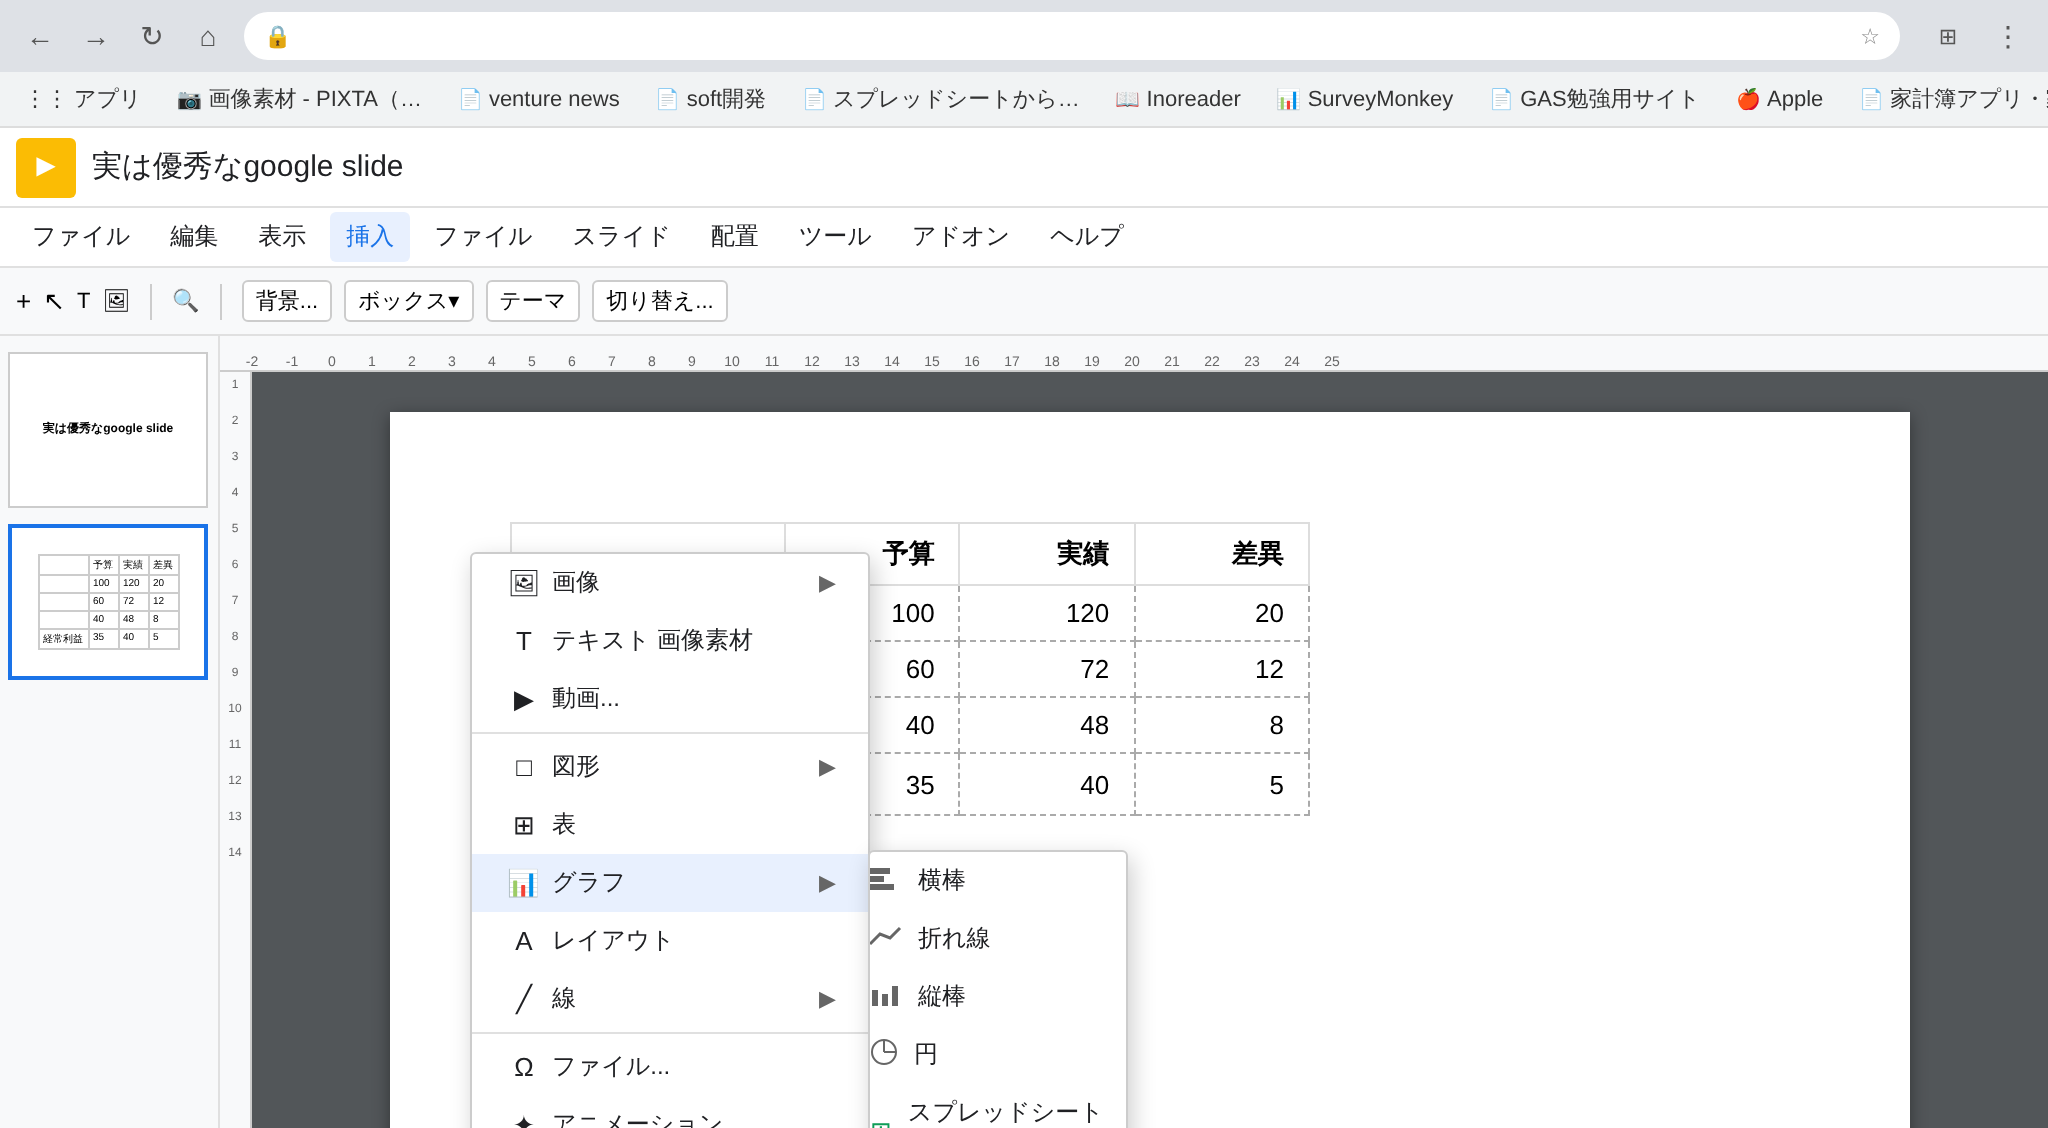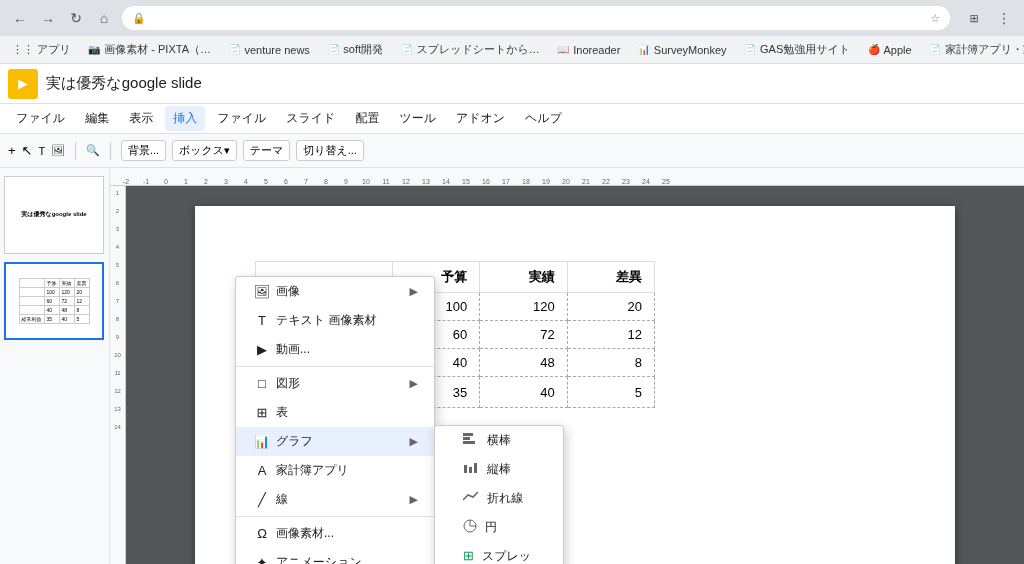--- a/index.html
+++ b/index.html
@@ -248,21 +248,22 @@
       top: -2px;
       background: white;
       border: 1px solid #ccc;
       box-shadow: 2px 4px 12px rgba(0,0,0,0.2);
       border-radius: 3px;
       min-width: 130px;
       z-index: 300;
     }
     .submenu-item {
       display: flex;
-      padding: 6px 28px;
+      align-items: center;
+      padding: 6px 0;
       font-size: 12px;
       color: #202124;
       cursor: pointer;
       gap: 8px;
     }
 
     
     .insert-menu {
       top: 108px;
       left: 125px;
@@ -583,64 +584,64 @@
                   <rect x="0" y="1" width="10" height="3" fill="#666"></rect>
                   <rect x="0" y="5" width="7" height="3" fill="#666"></rect>
                   <rect x="0" y="9" width="12" height="3" fill="#666"></rect>
                 </svg>
             </span>
             <span>横棒</span>
           </div>
           <div class="submenu-item">
             <span style="font-size:13px;">
               <svg width="16" height="12" viewBox="0 0 16 12">
+                  <polyline points="0,10 5,5 10,7 15,2" stroke="#666" stroke-width="1.5" fill="none"></polyline>
+                </svg>
+            </span>
+            <span>折れ線</span>
+          </div>
+          <div class="submenu-item">
+            <span style="font-size:13px;">
+              <svg width="16" height="12" viewBox="0 0 16 12">
                   <rect x="1" y="4" width="3" height="8" fill="#666"></rect>
                   <rect x="6" y="6" width="3" height="6" fill="#666"></rect>
                   <rect x="11" y="2" width="3" height="10" fill="#666"></rect>
                 </svg>
             </span>
             <span>縦棒</span>
-          </div>
-          <div class="submenu-item">
-            <span style="font-size:13px;">
-              <svg width="16" height="12" viewBox="0 0 16 12">
-                  <polyline points="0,10 5,5 10,7 15,2" stroke="#666" stroke-width="1.5" fill="none"></polyline>
-                </svg>
-            </span>
-            <span>折れ線</span>
           </div>
           <div class="submenu-item">
             <span style="font-size:13px;">
               <svg width="14" height="14" viewBox="0 0 14 14">
                   <circle cx="7" cy="7" r="6" stroke="#666" stroke-width="1" fill="none"></circle>
                   <line x1="7" y1="7" x2="7" y2="1" stroke="#666" stroke-width="1"></line>
                   <line x1="7" y1="7" x2="13" y2="7" stroke="#666" stroke-width="1"></line>
                 </svg>
             </span>
             <span>円</span>
           </div>
           <div class="submenu-item">
             <span style="color:#0f9d58;font-size:13px;">⊞</span>
             <span>スプレッドシートから…</span>
           </div>
         </div>
       </div>
       <div class="context-menu-item">
         <span class="icon-space">A</span>
-        <span>家計簿アプリ</span>
+        <span>レイアウト</span>
       </div>
       <div class="context-menu-item">
         <span class="icon-space">╱</span>
         <span>線</span>
         <span class="arrow">▶</span>
       </div>
       <div class="context-menu-sep"></div>
       <div class="context-menu-item">
         <span class="icon-space">Ω</span>
-        <span>画像素材...</span>
+        <span>ファイル...</span>
       </div>
       <div class="context-menu-item">
         <span class="icon-space">✦</span>
         <span>アニメーション</span>
       </div>
 
     </div>
 
   </div>
 </div>

